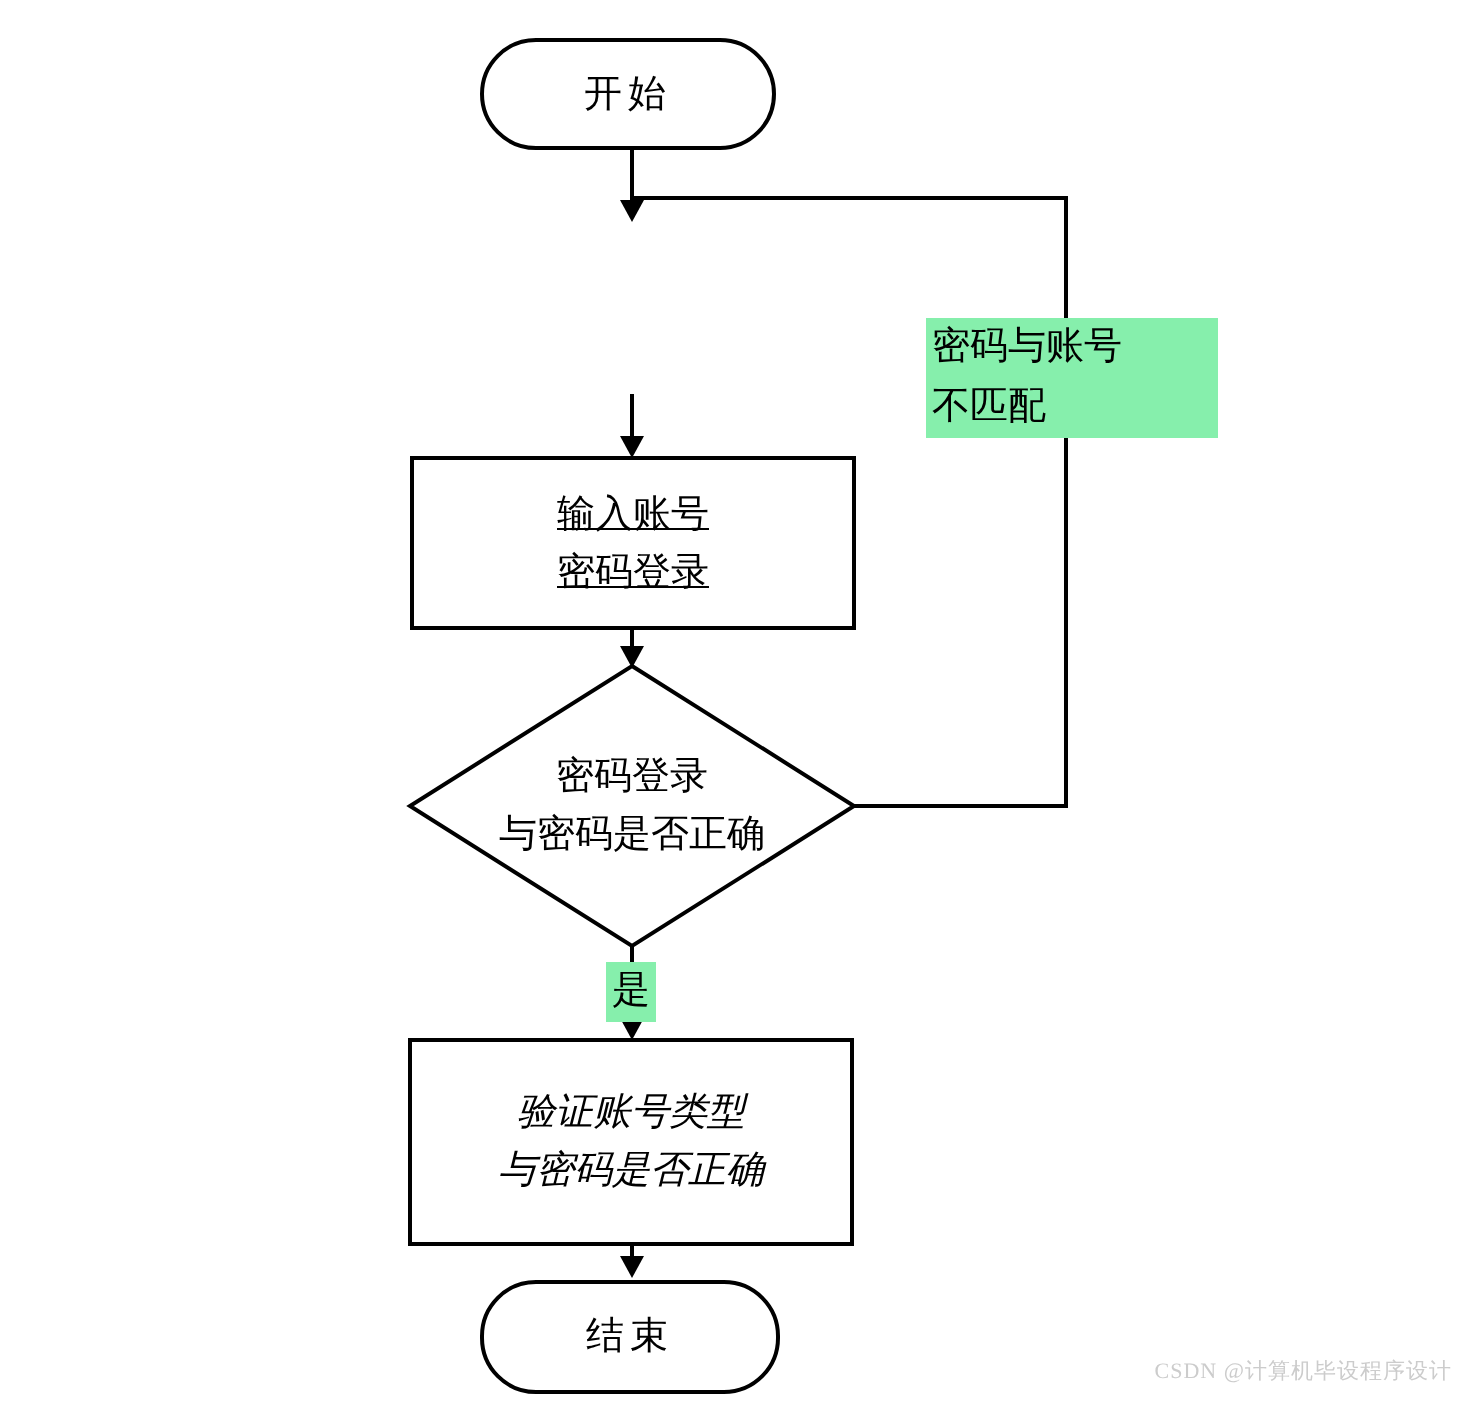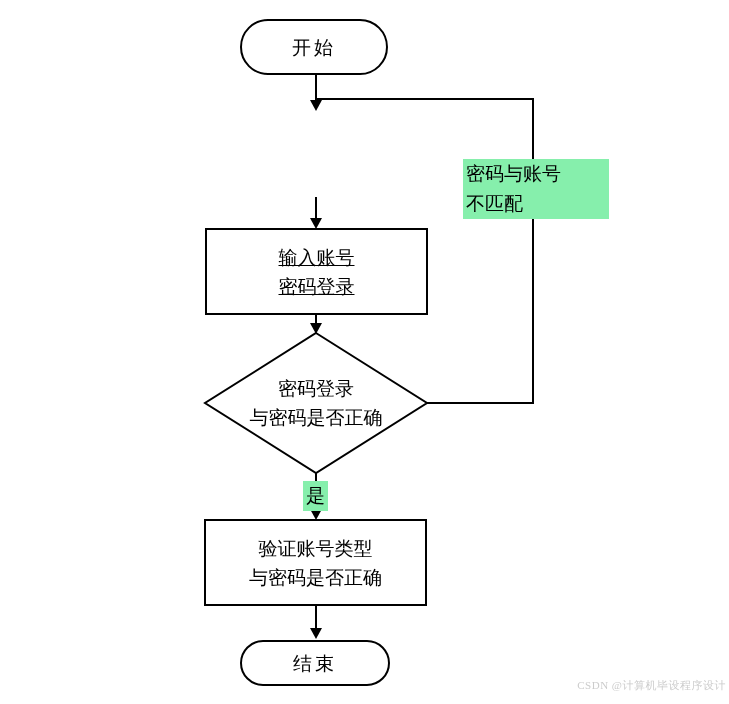--- a/index.html
+++ b/index.html
@@ -112,24 +112,24 @@
     <span class="node-text">与密码是否正确</span>
   </div>
 
   <div class="edge-label" style="left:303px; top:481px;">是</div>
 
   <div class="edge-label" style="left:463px; top:159px; width:140px;">
     <span class="node-text">密码与账号</span>
     <span class="node-text">不匹配</span>
   </div>
 
-  <div class="node" style="left:204px; top:519px; width:223px; height:87px;">
+  <div class="node" style="left:204px; top:519px; width:223px; height:104px;font-style:italic;">
     <span class="node-text">验证账号类型</span>
     <span class="node-text">与密码是否正确</span>
   </div>
 
-  <div class="node terminator" style="left:240px; top:640px; width:150px; height:46px;">
+  <div class="node terminator" style="left:240px; top:640px; width:150px; height:57px;">
     <span class="node-text">结束</span>
   </div>
 
   <div class="watermark">CSDN @计算机毕设程序设计</div>
 
 </div>
 
 </body></html>

